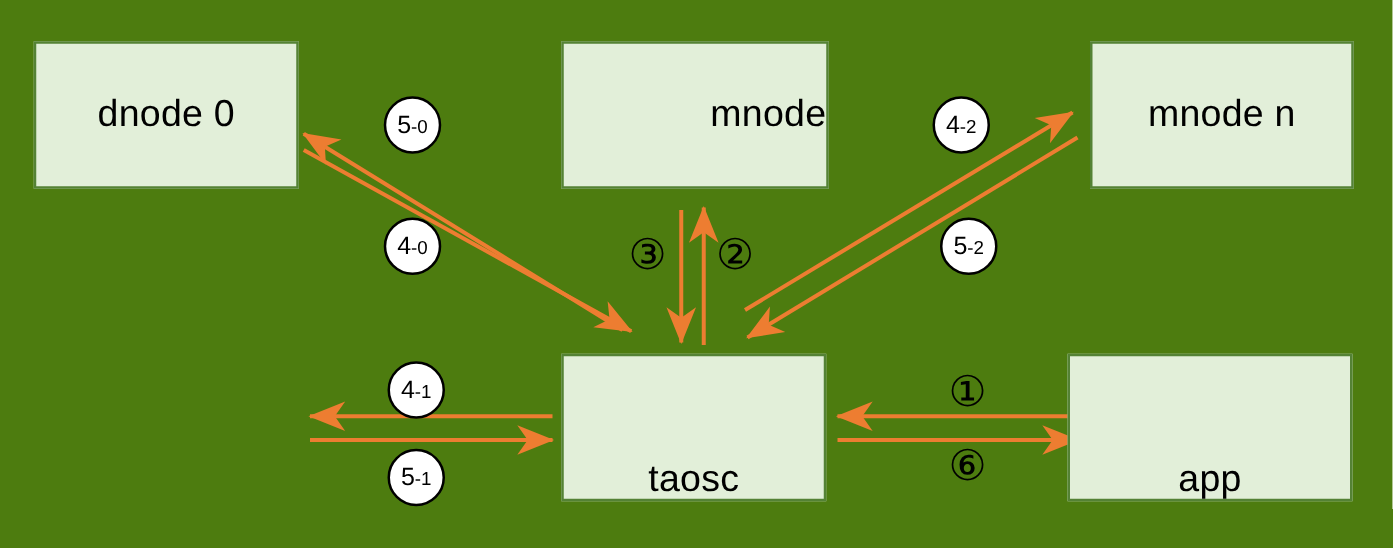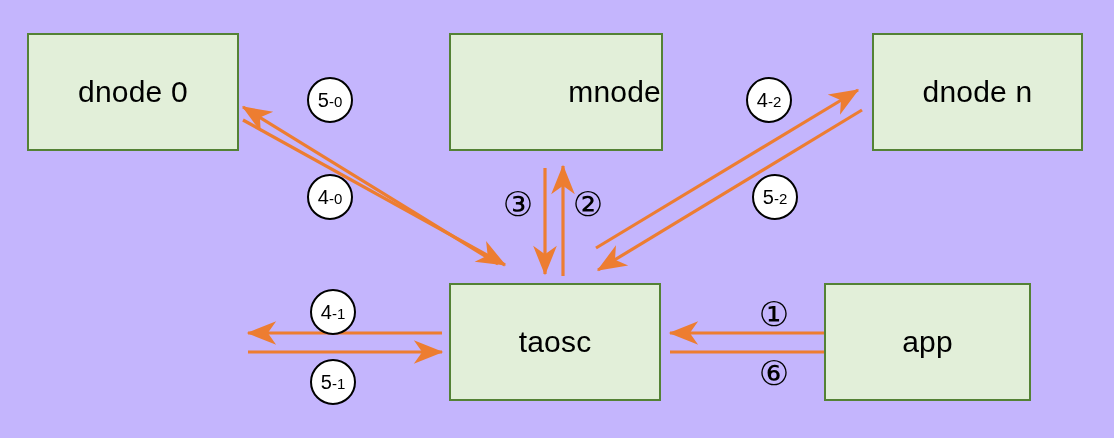--- a/index.html
+++ b/index.html
@@ -7,21 +7,21 @@
     padding: 0;
     background: #ffffff;
   }
   body {
     font-family: "Liberation Sans", sans-serif;
   }
   #canvas {
     position: relative;
     width: 1114px;
     height: 438px;
-    background: #c4b5fd;
+    background: #4d7c0f;
     overflow: hidden;
   }
   #wires {
     position: absolute;
     left: 0;
     top: 0;
     width: 1114px;
     height: 438px;
   }
   .node-box {
@@ -109,29 +109,29 @@
 
   <div class="node-box" style="left:27px;top:33px;width:212px;height:118px;">
     <span class="node-label">dnode 0</span>
   </div>
 
   <div class="node-box" style="left:449px;top:33px;width:214px;height:118px;justify-content:flex-end;">
     <span class="node-label">mnode</span>
   </div>
 
   <div class="node-box" style="left:872px;top:33px;width:211px;height:118px;">
-    <span class="node-label">dnode n</span>
+    <span class="node-label">mnode n</span>
   </div>
 
 
-  <div class="node-box" style="left:449px;top:283px;width:212px;height:118px;">
+  <div class="node-box" style="left:449px;top:283px;width:212px;height:118px;align-items:flex-end;">
     <span class="node-label">taosc</span>
   </div>
 
-  <div class="node-box" style="left:824px;top:283px;width:207px;height:118px;">
+  <div class="node-box" style="left:854px;top:283px;width:228px;height:118px;align-items:flex-end;">
     <span class="node-label">app</span>
   </div>
 
   <div class="badge-circle" style="left:307px;top:77px;">
     <span class="b-main">5</span>
       <span class="b-sub">-0</span>
   </div>
 
   <div class="badge-circle" style="left:307px;top:174px;">
     <span class="b-main">4</span>

